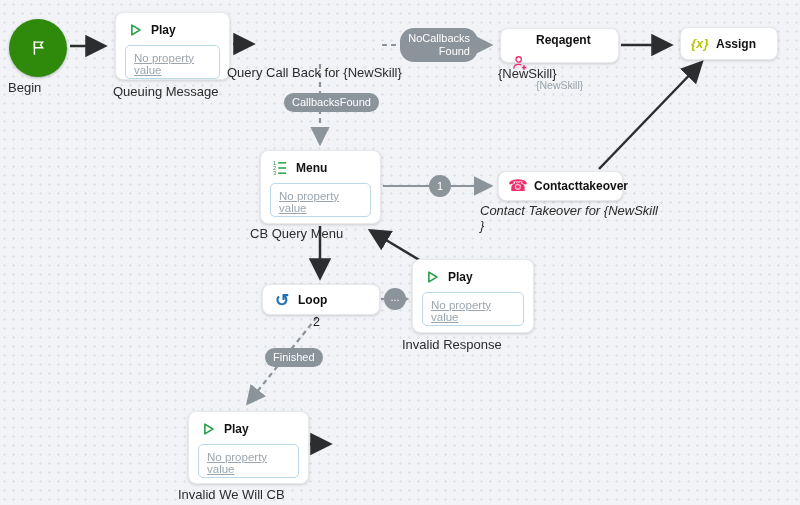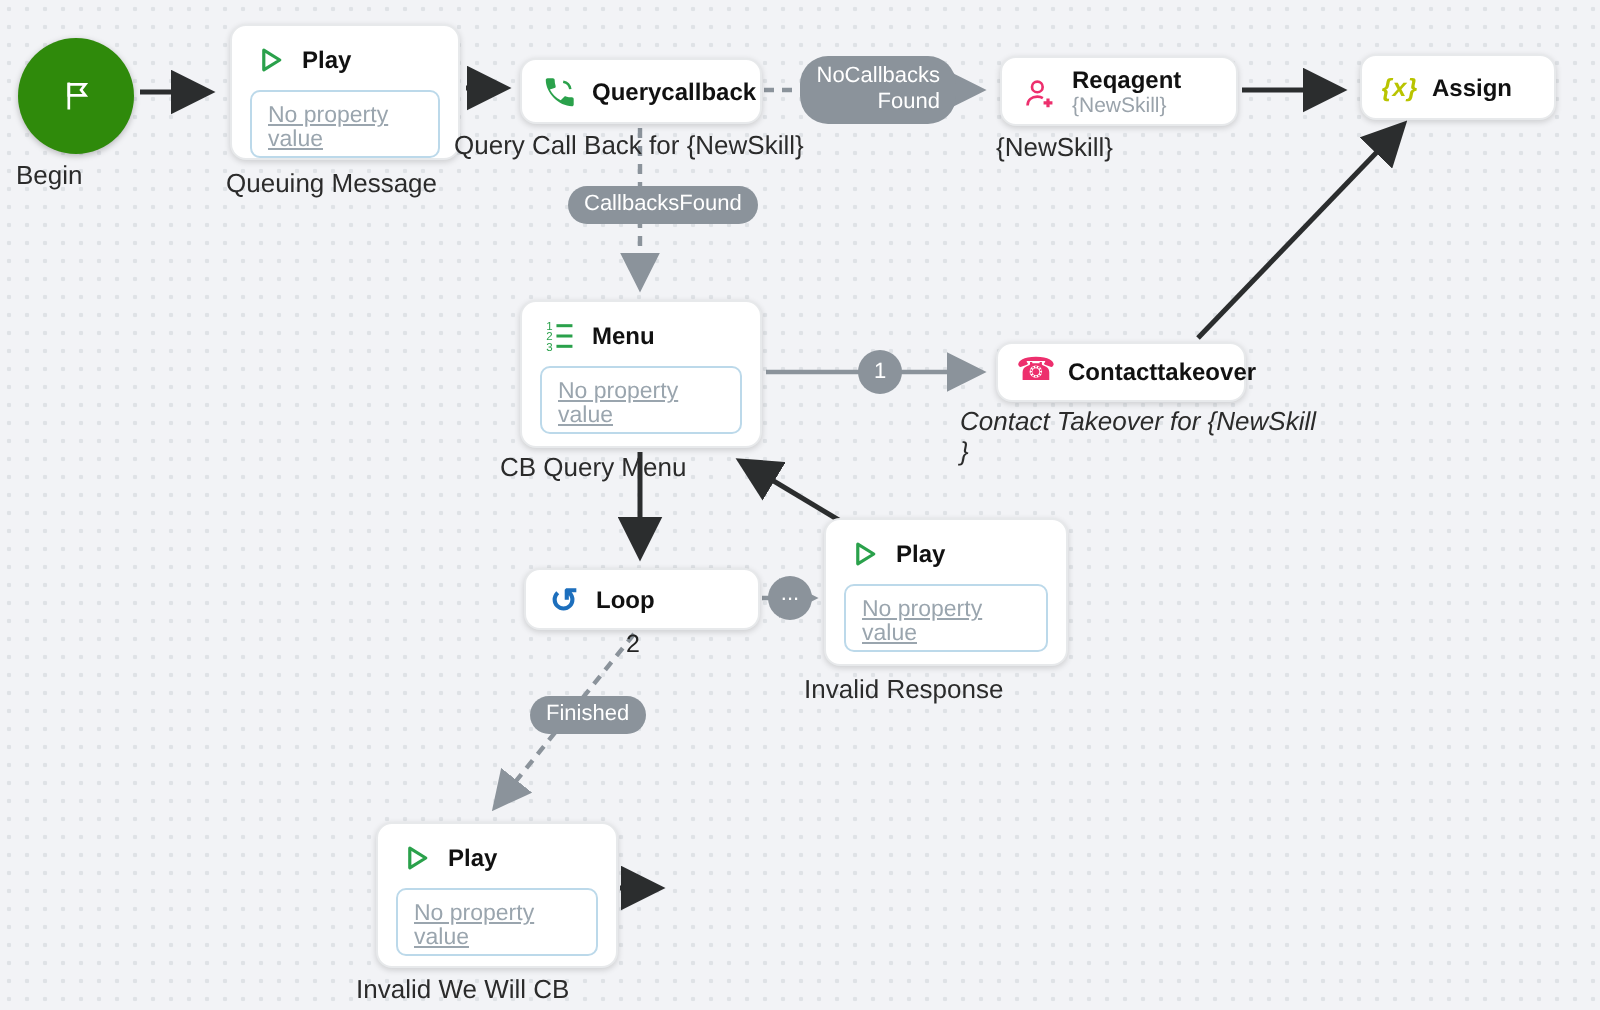--- a/index.html
+++ b/index.html
@@ -16,21 +16,21 @@
   }
   svg.edges{position:absolute; left:0; top:0; z-index:1; pointer-events:none;}
   .card{
     position:absolute; z-index:2; background:#fff; border:1px solid #e7e9eb;
     border-radius:8px; box-shadow:0 1px 3px rgba(0,0,0,.16);
   }
   .card-header{display:flex; align-items:center; gap:7px; padding:8px 10px 4px 10px;}
   .card.slim .card-header{padding:7px 10px;}
   .card-title{font-size:12px; font-weight:bold; color:#111; white-space:nowrap;}
   .sub{font-size:10.5px; color:#9aa3ab; line-height:1.1;}
-  .twocol{display:flex; flex-direction:column; line-height:1.15;}
+  .twocol{display:flex; flex-direction:column; line-height:1.15;gap:32px;}
   .prop-box{
     margin:2px 9px 9px 9px; height:34px; background:#fff; border:1px solid #bcd9ea;
     border-radius:5px; padding:6px 8px; font-size:11.5px; color:#9aa5ae;text-decoration:underline;
   }
   .icon{display:inline-flex; align-items:center; justify-content:center; width:18px; height:18px; flex:none;}
   .icon-green{color:var(--icon-green);} .icon-pink{color:var(--pink);}
   .icon-blue{color:var(--blue); font-size:17px; font-weight:bold; line-height:1;}
   .icon-phone-pink{color:var(--pink); font-size:16px; line-height:1;}
   .icon-olive{color:var(--olive); font-weight:bold; font-size:12.5px; font-style:italic; letter-spacing:.5px;}
   .begin-circle{
@@ -98,31 +98,20 @@
         <svg viewBox="0 0 18 18" width="16" height="16">
             <path d="M5.5 3.5 L14.5 9 L5.5 14.5 Z" fill="none" stroke="currentColor" stroke-width="1.8" stroke-linejoin="round"></path>
           </svg>
       </span>
       <span class="card-title">Play</span>
     </div>
     <div class="prop-box">No property value</div>
   </div>
   <div class="node-label" style="left:113px; top:85px; width:120px;">Queuing Message</div>
 
-  <div class="card slim" style="left:260px; top:29px; width:121px; height:33px;">
-    <div class="card-header">
-      <span class="icon icon-green">
-        <svg viewBox="0 0 18 18" width="16" height="16">
-          <path d="M3.3 7.6c1.3 2.6 3.5 4.8 6.1 6.1l2-2c.25-.25.62-.33.95-.22 1.05.35 2.18.54 3.35.54.55 0 1 .45 1 1v3c0 .55-.45 1-1 1C8.4 17 1 9.6 1 2.3c0-.55.45-1 1-1h3c.55 0 1 .45 1 1 0 1.17.19 2.3.54 3.35.11.33.03.7-.22.95L3.3 7.6z" fill="currentColor"></path>
-          <path d="M10.8 3.2a5 5 0 0 1 4 4.2" fill="none" stroke="currentColor" stroke-width="1.4"></path>
-        </svg>
-      </span>
-      <span class="card-title">Querycallback</span>
-    </div>
-  </div>
   <div class="node-label" style="left:227px; top:66px; width:200px; white-space:nowrap;">Query Call Back for {NewSkill}</div>
 
   <div class="pill wrap" style="left:400px; top:28px; min-height:34px;text-align:right;">NoCallbacksFound</div>
 
   <div class="card slim" style="left:500px; top:28px; width:119px; height:35px;">
     <div class="card-header" style="padding:5px 10px;">
       <span class="icon icon-pink">
         <svg viewBox="0 0 18 18" width="16" height="16" fill="none" stroke="currentColor" stroke-width="1.5">
           <circle cx="7.5" cy="5" r="3"></circle>
           <path d="M2 15.5c0-3.2 2.4-5 5.5-5 1.2 0 2.3.3 3.1.8"></path>

